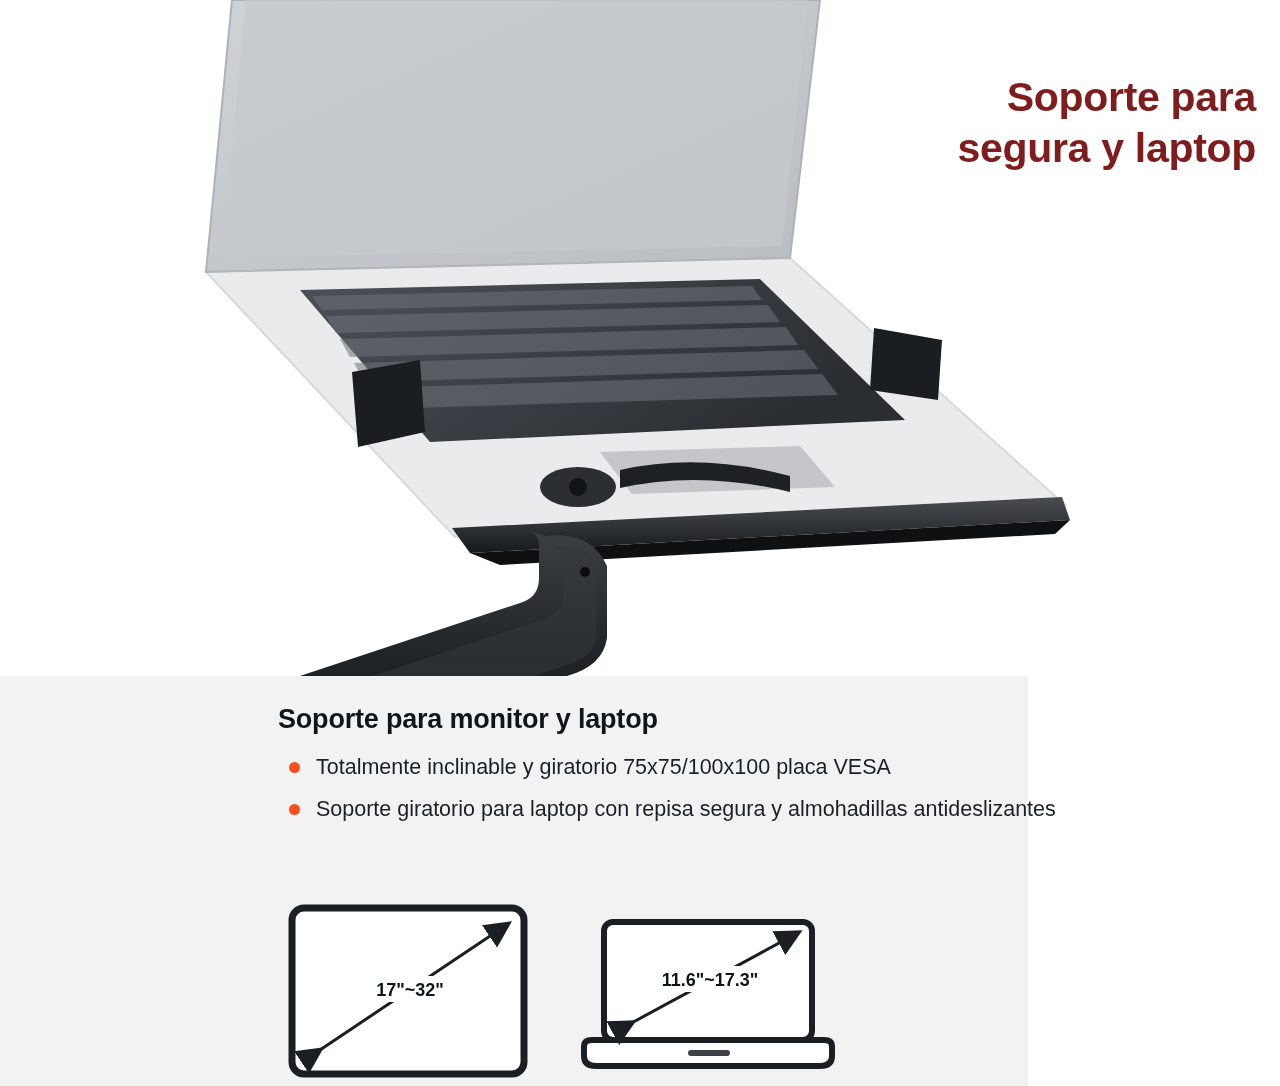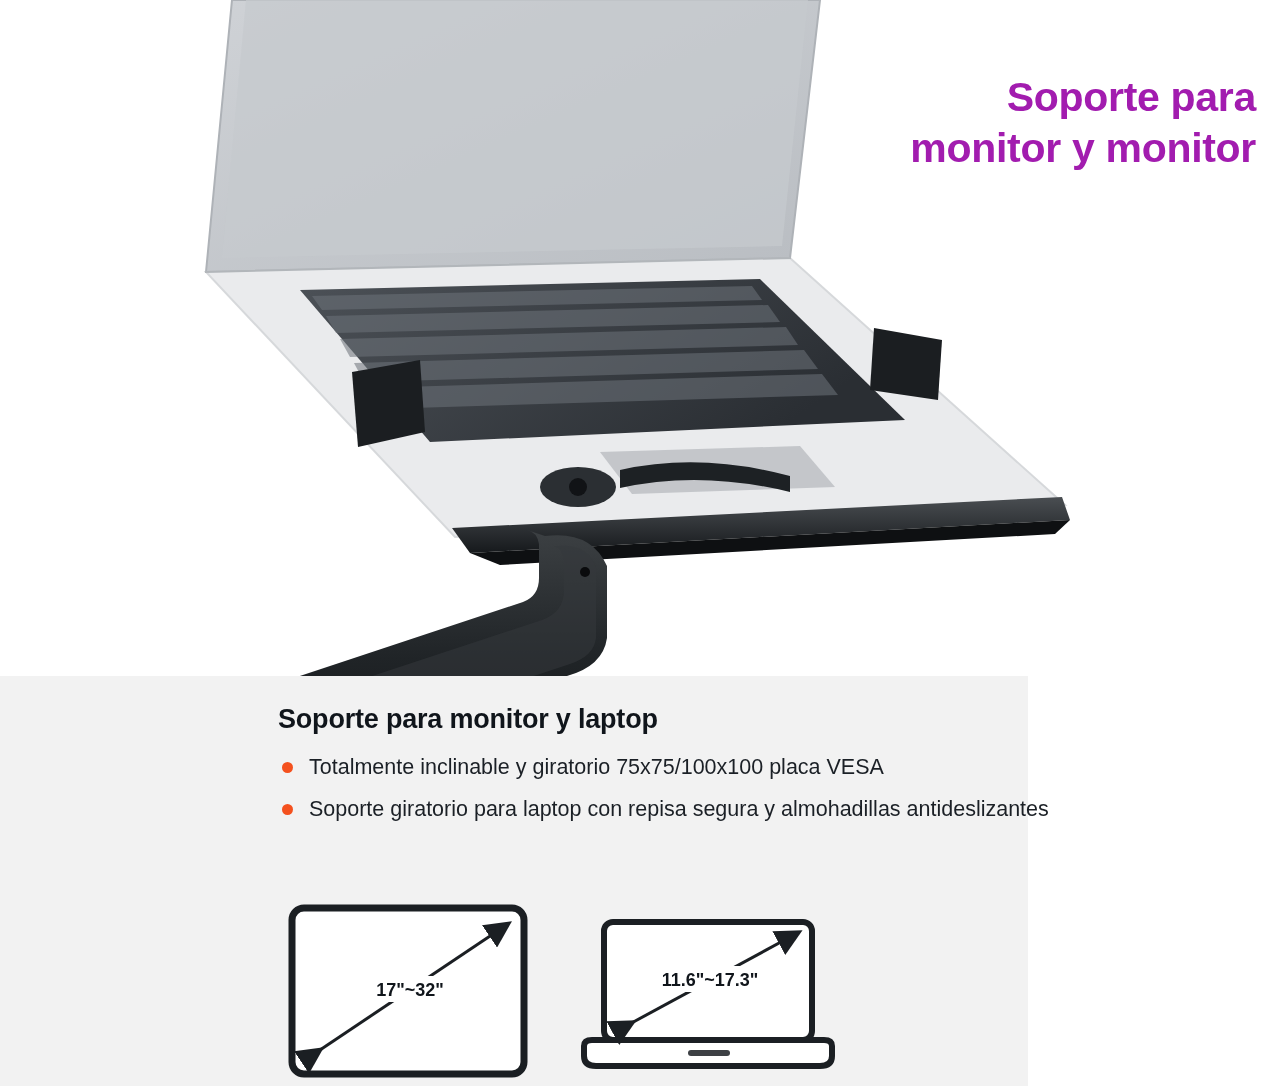--- a/index.html
+++ b/index.html
@@ -30,21 +30,21 @@
   }
   .hero-title {
     position: absolute;
     right: 24px;
     top: 72px;
     width: 420px;
     text-align: right;
     font-size: 41px;
     line-height: 1.24;
     font-weight: bold;
-    color: #a21caf;
+    color: #7f1d1d;
     letter-spacing: -0.3px;
   }
 
   
   .product {
     position: absolute;
     left: 0;
     top: 0;
     width: 1120px;
     height: 1086px;
@@ -67,21 +67,21 @@
   }
   .info-title {
     font-size: 27px;
     font-weight: bold;
     color: #10151b;
     margin: 0 0 18px 0;
     letter-spacing: -0.2px;
   }
   .bullets {
     list-style: none;
-    margin: 0;
+    margin: 7px;
     padding: 0;
   }
   .bullet {
     position: relative;
     padding-left: 31px;
     margin-bottom: 14px;
     font-size: 21.5px;
     line-height: 1.32;
     color: #1b2026;
     max-width: 900px;
@@ -190,21 +190,21 @@
         <ellipse cx="122" cy="742" rx="36" ry="30" fill="#232629"></ellipse>
         <path d="M90 742 q-2 52 26 70 l-40 120 q-24 66 -76 92 L0 1086 L0 700 q50 18 90 42 Z" fill="url(#armGrad)"></path>
         <path d="M88 770 q22 22 18 58 l-40 118 q-22 60 -66 88" fill="none" stroke="#4a4f54" stroke-width="6" opacity="0.5"></path>
 
         <polygon points="60,830 176,856 150,880 42,862" fill="#1a1d20"></polygon>
       </g>
     </svg>
 
     <div class="hero-title">
       <span>Soporte para</span><br>
-      <span>monitor y monitor</span>
+      <span>segura y laptop</span>
     </div>
   </div>
 
   <div class="info-panel">
     <div class="info-inner">
       <h2 class="info-title">Soporte para monitor y laptop</h2>
       <ul class="bullets">
         <li class="bullet">
           <span class="dot"></span>
           <span>Totalmente inclinable y giratorio 75x75/100x100 placa VESA</span>

